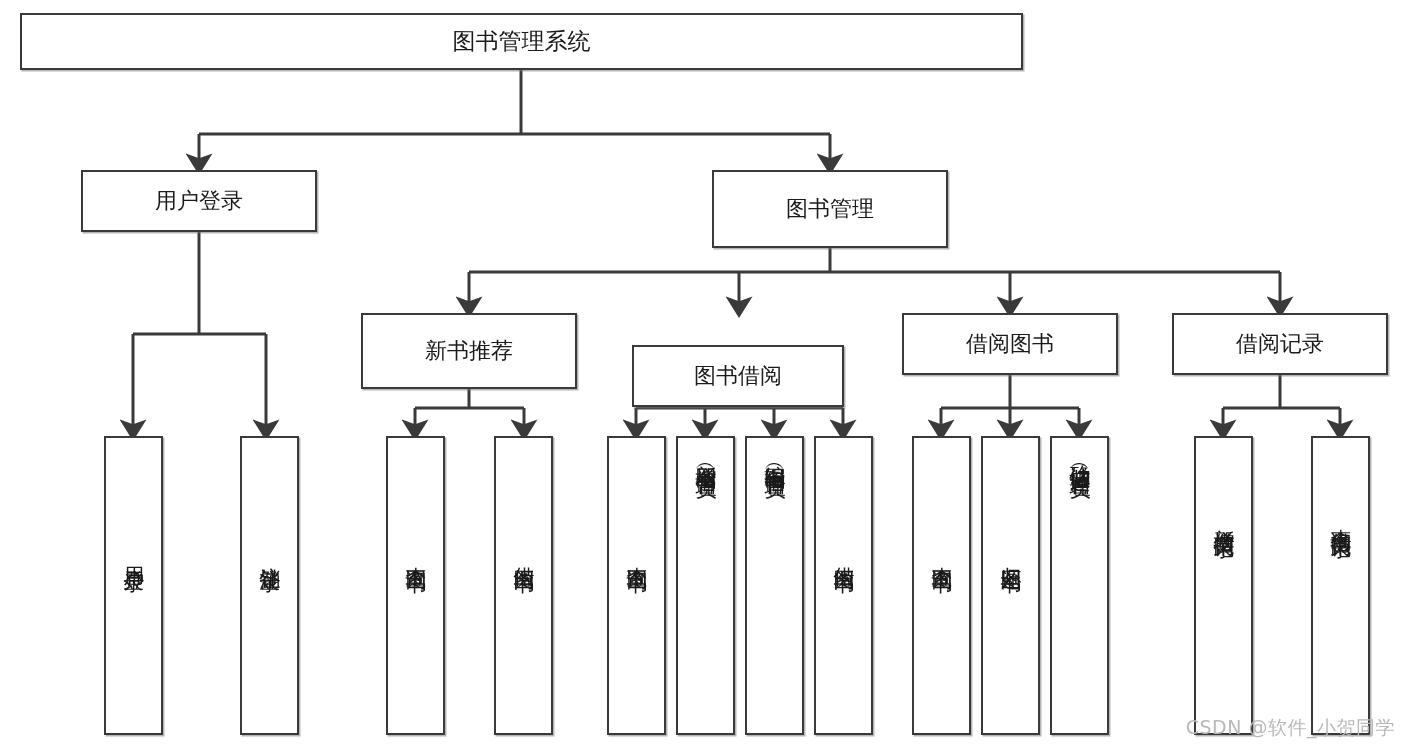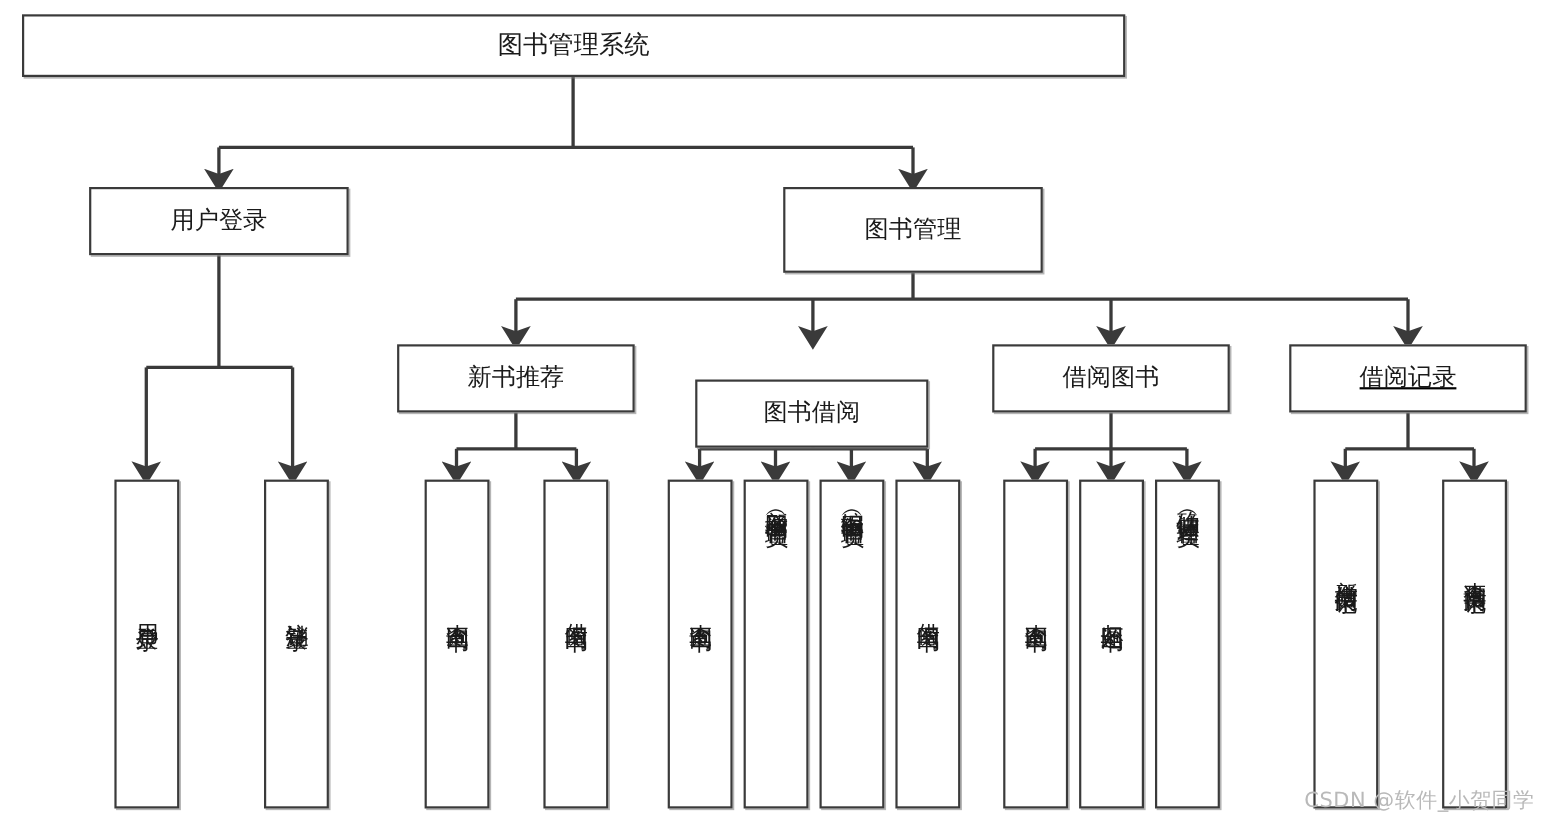--- a/index.html
+++ b/index.html
@@ -133,30 +133,30 @@
     <span class="node-label">图书管理系统</span>
   </div>
 
   <div class="node-box level-2" style="left:81px; top:170px; width:236px; height:62px;">
     <span class="node-label">用户登录</span>
   </div>
   <div class="node-box level-2" style="left:712px; top:170px; width:236px; height:78px;">
     <span class="node-label">图书管理</span>
   </div>
 
-  <div class="node-box level-3" style="left:361px; top:313px; width:216px; height:62px;">
+  <div class="node-box level-3" style="left:361px; top:313px; width:216px; height:76px;">
     <span class="node-label">新书推荐</span>
   </div>
   <div class="node-box level-3" style="left:632px; top:313px; width:212px; height:62px;margin-top:32px;">
     <span class="node-label">图书借阅</span>
   </div>
   <div class="node-box level-3" style="left:902px; top:313px; width:216px; height:62px;">
     <span class="node-label">借阅图书</span>
   </div>
-  <div class="node-box level-3" style="left:1172px; top:313px; width:216px; height:62px;text-decoration:underline;">
+  <div class="node-box level-3" style="left:1172px; top:313px; width:216px; height:62px;">
     <span class="node-label">借阅记录</span>
   </div>
 
   <div class="node-box level-leaf leaf-short" style="left:104px; top:436px; width:59px; height:299px;">
     <span class="node-label">用户登录</span>
   </div>
   <div class="node-box level-leaf leaf-short" style="left:240px; top:436px; width:59px; height:299px;">
     <span class="node-label">注销登录</span>
   </div>
 

